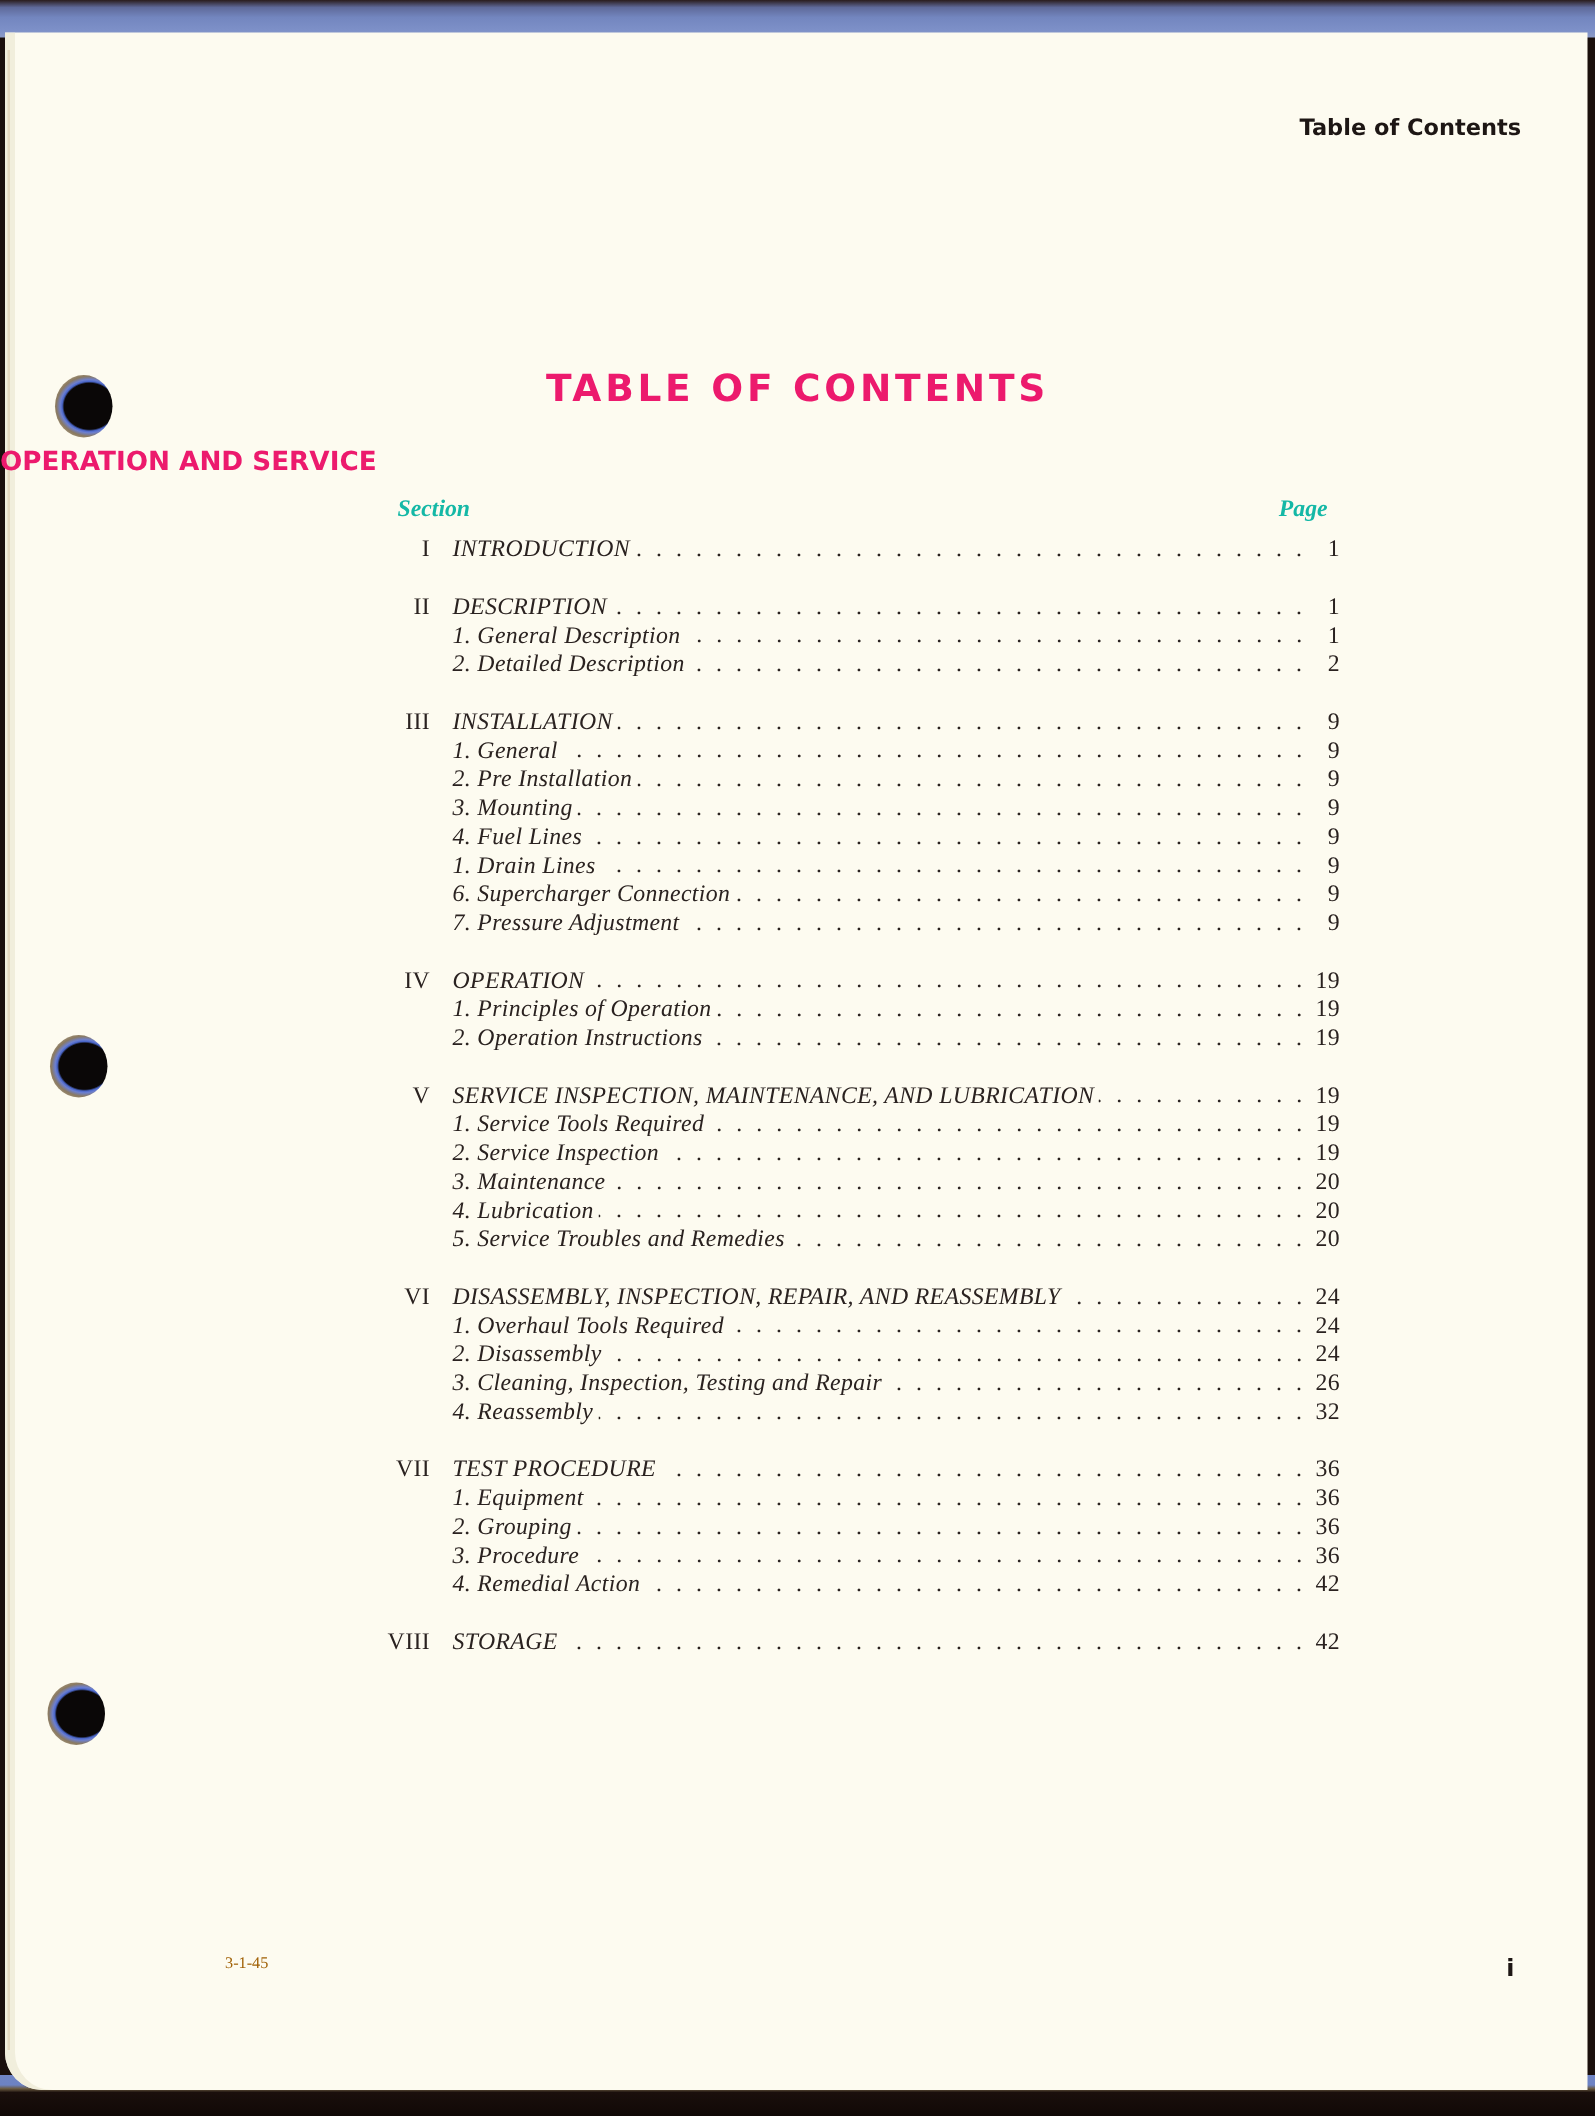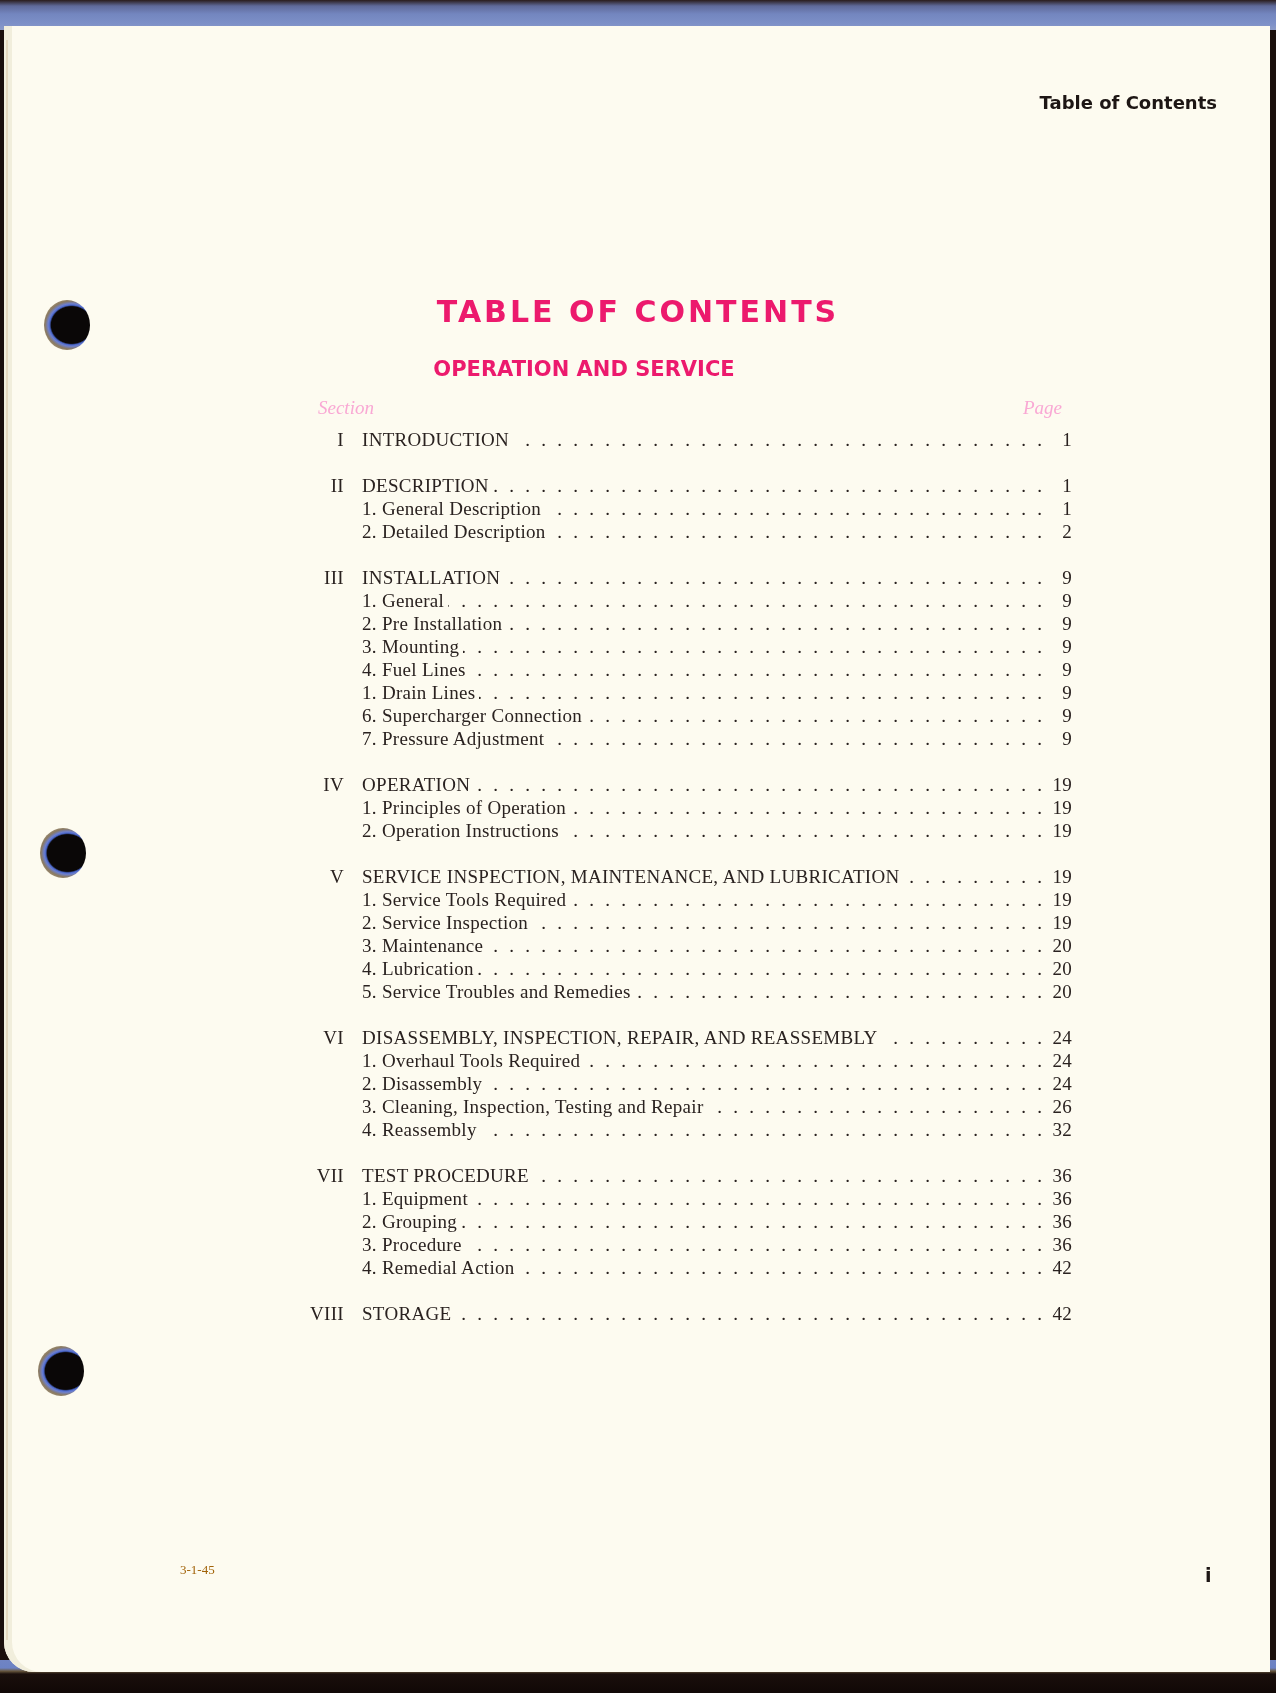--- a/index.html
+++ b/index.html
@@ -33,35 +33,35 @@
     .running-head {
       position: absolute; right: 59px; top: 92px;
       font-family: "DejaVu Sans", sans-serif; font-weight: bold; font-size: 18px; color: #1d1614;
     }
     .title {
       position: absolute; left: 0; width: 1276px; top: 294px; text-align: center;
       font-family: "DejaVu Sans", sans-serif; font-weight: 900; font-size: 30px;
       letter-spacing: 3px; color: #ec1a6d;
     }
     .subtitle {
-      position: absolute; left: 0; width: 1168px; top: 357px; text-align: center;
+      position: absolute; left: 0; width: 1168px; top: 357px; 
       font-family: "DejaVu Sans", sans-serif; font-weight: bold; font-size: 21px;
       color: #ec1a6d;
     }
     .col-head {
-      position: absolute; top: 397px; font-style: italic; font-size: 19px; color: #f9a8d4;
+      position: absolute; top: 397px; font-style: italic; font-size: 19px; color: #14b8a6; font-weight: bold;
     }
     .toc {
       position: absolute; left: 300px; top: 428px; width: 772px;
       font-size: 19px; color: #2a2220; letter-spacing: 0.3px;
     }
     .group { margin-bottom: 23px; }
     .row { display: flex; align-items: baseline; height: 23px; line-height: 23px; }
     .num { width: 62px; text-align: right; padding-right: 18px; box-sizing: border-box; flex: none; }
-    .label { flex: none; white-space: nowrap; padding-right: 4px; }
+    .label { flex: none; white-space: nowrap; padding-right: 4px; font-style: italic; }
     .leader {
       flex: 1 1 auto; overflow: hidden; white-space: nowrap; letter-spacing: 0;
       color: #2a2220; direction: rtl;
     }
     .leader::before {
       content: ". . . . . . . . . . . . . . . . . . . . . . . . . . . . . . . . . . . . . . . . . . . . . . . . . . . . . . . . . . . . . . . . . . . . . . . . . . . .";
       word-spacing: 6.5px;
     }
     .page-no { flex: none; width: 30px; text-align: right; }
     .sub .label { padding-left: 0; text-align: right; }

